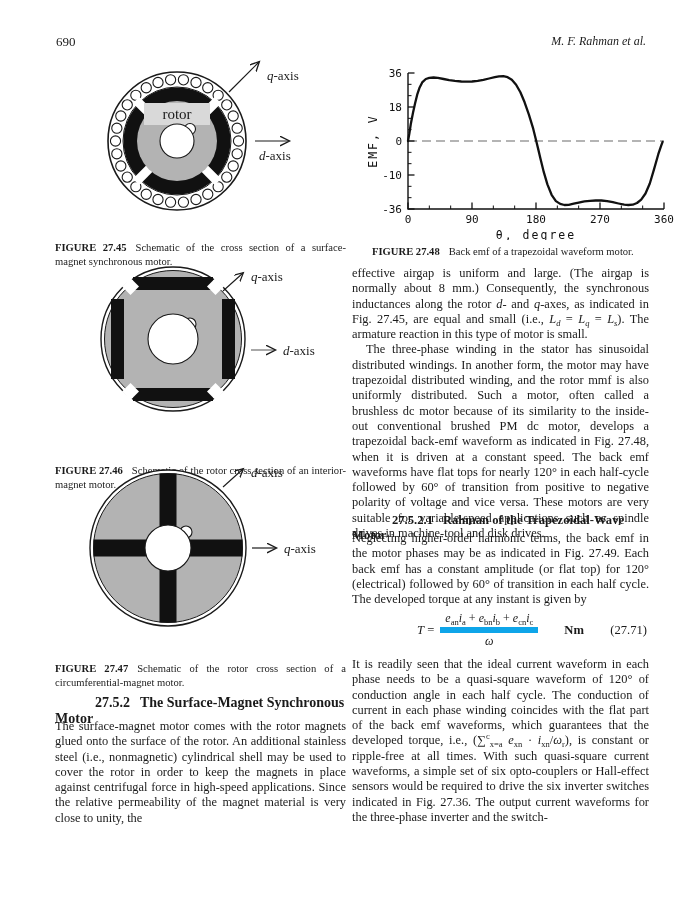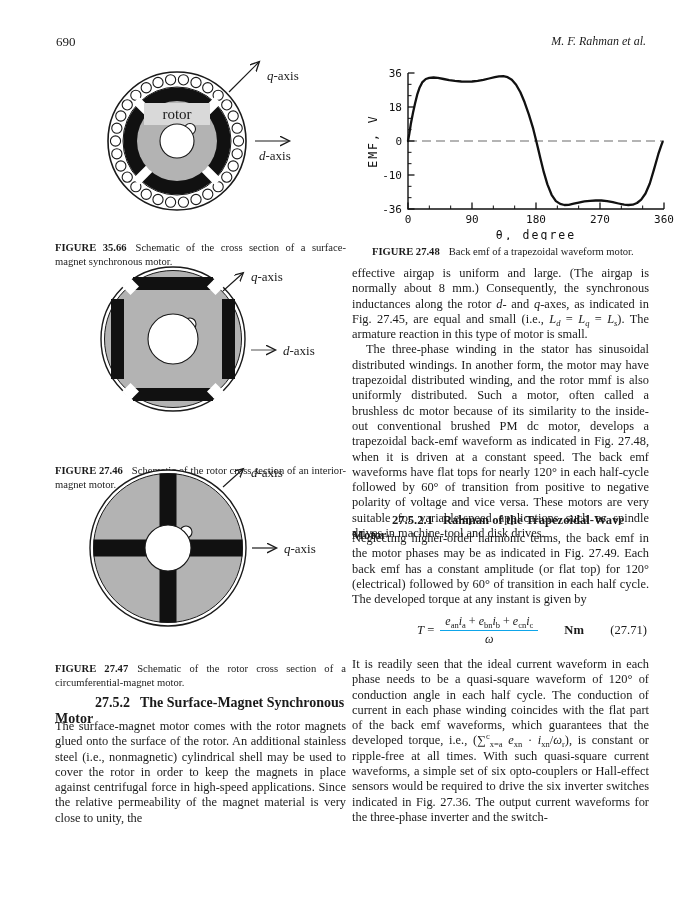--- a/index.html
+++ b/index.html
@@ -24,21 +24,21 @@
   sub{font-size:8.5px;line-height:0;}
   sup{font-size:8.5px;line-height:0;}
   
   .h-major{font-size:14px;font-weight:bold;}
   .h-minor{font-size:12.6px;font-weight:bold;}
   .h-major .sec-num,.h-minor .sec-num{margin-right:10px;margin-left:40px;}
   
   .equation{display:flex;align-items:center;justify-content:center;font-size:12.6px;}
   .equation .eq-main{display:flex;align-items:center;}
   .frac{display:inline-block;text-align:center;margin:0 6px;vertical-align:middle;}
-  .frac .num{display:block;border-bottom:1px solid #0ea5e9;padding:0 5px 1px;font-size:12px;}
+  .frac .num{display:block;border-bottom:6px solid #0ea5e9;padding:0 5px 1px;font-size:12px;}
   .frac .den{display:block;padding-top:1px;font-size:12px;}
   .eq-unit{margin-left:20px;font-weight:bold;}
   .eq-number{position:absolute;right:2px;top:50%;transform:translateY(-50%);}
   
   .axis-label{font-size:13px;fill:#1a1a1a;font-family:"Liberation Serif",serif;}
   .it{font-style:italic;}
   .rotor-text{font-size:15px;fill:#1a1a1a;font-family:"Liberation Serif",serif;}
   
   .tick-label{font-family:"DejaVu Sans Mono",monospace;font-size:11px;fill:#111;}
   .axis-title{font-family:"DejaVu Sans Mono",monospace;font-size:11.5px;fill:#111;letter-spacing:2px;}
@@ -104,21 +104,21 @@
   <text x="122" y="63" text-anchor="middle" class="rotor-text">rotor</text>
   <circle cx="135" cy="73" r="5.5" fill="#ffffff" stroke="#1a1a1a" stroke-width="1.1"></circle>
   <circle cx="122" cy="85" r="17" fill="#ffffff" stroke="#1a1a1a" stroke-width="1.1"></circle>
   <circle cx="122" cy="85" r="15.8" fill="#ffffff"></circle>
   <line x1="174" y1="36" x2="204" y2="6" stroke="#1a1a1a" stroke-width="1.2" marker-end="url(#ah)"></line>
   <text x="212" y="24" class="axis-label"><tspan class="it">q</tspan><tspan>-axis</tspan></text>
   <line x1="200" y1="85" x2="234" y2="85" stroke="#1a1a1a" stroke-width="1.2" marker-end="url(#ah)"></line>
   <text x="204" y="104" class="axis-label"><tspan class="it">d</tspan><tspan>-axis</tspan></text>
 </svg>
 <div class="abs col-left fig-caption" style="top:241px">
-  <span class="cap-label">FIGURE 35.66</span><span>Schematic of the cross section of a surface-magnet synchronous motor.</span>
+  <span class="cap-label">FIGURE 27.45</span><span>Schematic of the cross section of a surface-magnet synchronous motor.</span>
 </div>
 
 <svg class="abs col-left" style="top:262px" width="291" height="196" viewBox="0 0 291 196">
   <circle cx="118" cy="77" r="72" fill="#ffffff" stroke="#1a1a1a" stroke-width="1.4"></circle>
   <circle cx="118" cy="77" r="68.5" fill="#b3b3b3" stroke="#1a1a1a" stroke-width="1"></circle>
   <g fill="#111111">
     <rect x="78" y="15" width="80" height="13"></rect>
     <rect x="78" y="126" width="80" height="13"></rect>
     <rect x="56" y="37" width="13" height="80"></rect>
     <rect x="167" y="37" width="13" height="80"></rect>

